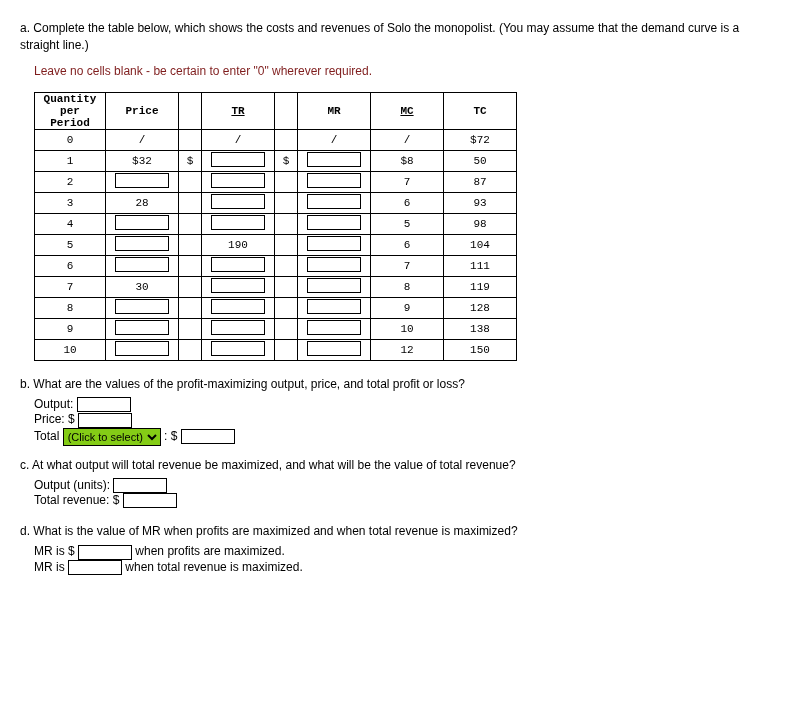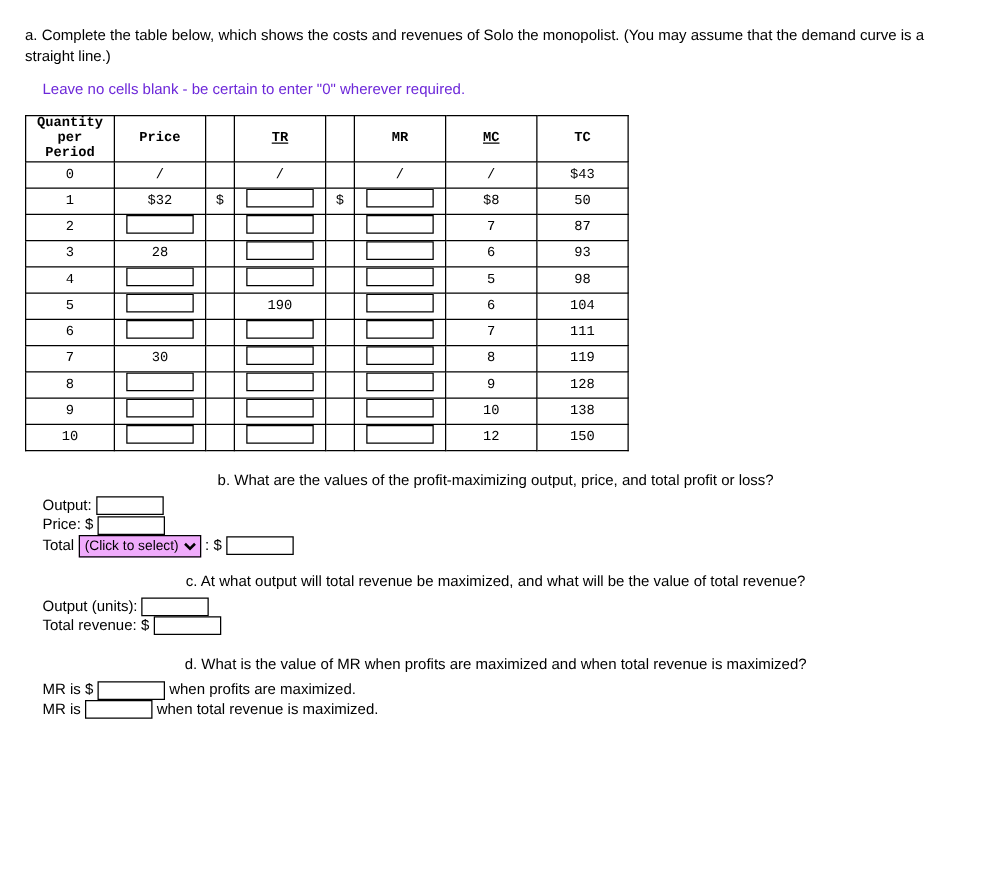--- a/index.html
+++ b/index.html
@@ -10,26 +10,26 @@
     padding: 20px;
     width: 793px;
     box-sizing: border-box;
     background: #fff;
   }
   .instruction {
     margin-bottom: 0;
     line-height: 1.4;
   }
   .blue-text {
-    color: #6d28d9;
+    color: #7f1d1d;
     margin: 10px 0 14px 14px;
   }
   table.data {
     border-collapse: collapse;
-    margin-left: 0;
+    margin-left: 14px;
     margin-bottom: 16px;
   }
   table.data th, table.data td {
     border: 1px solid #000;
     font-family: "Courier New", monospace;
     font-size: 11px;
     text-align: center;
     height: 20px;
     padding: 0 4px;
     vertical-align: middle;
@@ -57,31 +57,30 @@
     display: inline-block;
     border: 1px solid #000;
     background: #fff;
     width: 52px;
     height: 13px;
     vertical-align: middle;
   }
   .section {
     margin-top: 12px;
     margin-bottom: 6px;
-    text-align: center;
   }
   .sub {
     margin-left: 14px;
     margin-top: 0;
   }
   select.sel {
     font-family: Arial, Helvetica, sans-serif;
     font-size: 11px;
     border: 1px solid #000;
-    background: #f0abfc;
+    background: #84cc16;
     height: 18px;
     vertical-align: middle;
   }
 </style>
 </head>
 <body>
 
 <div class="instruction">a. Complete the table below, which shows the costs and revenues of Solo the monopolist. (You may assume that the demand curve is a straight line.)</div>
 
 <div class="blue-text">Leave no cells blank - be certain to enter "0" wherever required.</div>
@@ -102,21 +101,21 @@
   <tbody>
 
     <tr>
       <td>0</td>
       <td>/</td>
       <td></td>
       <td>/</td>
       <td></td>
       <td>/</td>
       <td>/</td>
-      <td>$43</td>
+      <td>$72</td>
     </tr>
 
     <tr>
       <td>1</td>
       <td>$32</td>
       <td>$</td>
       <td><span class="cell-input"></span></td>
       <td>$</td>
       <td><span class="cell-input"></span></td>
       <td>$8</td>

